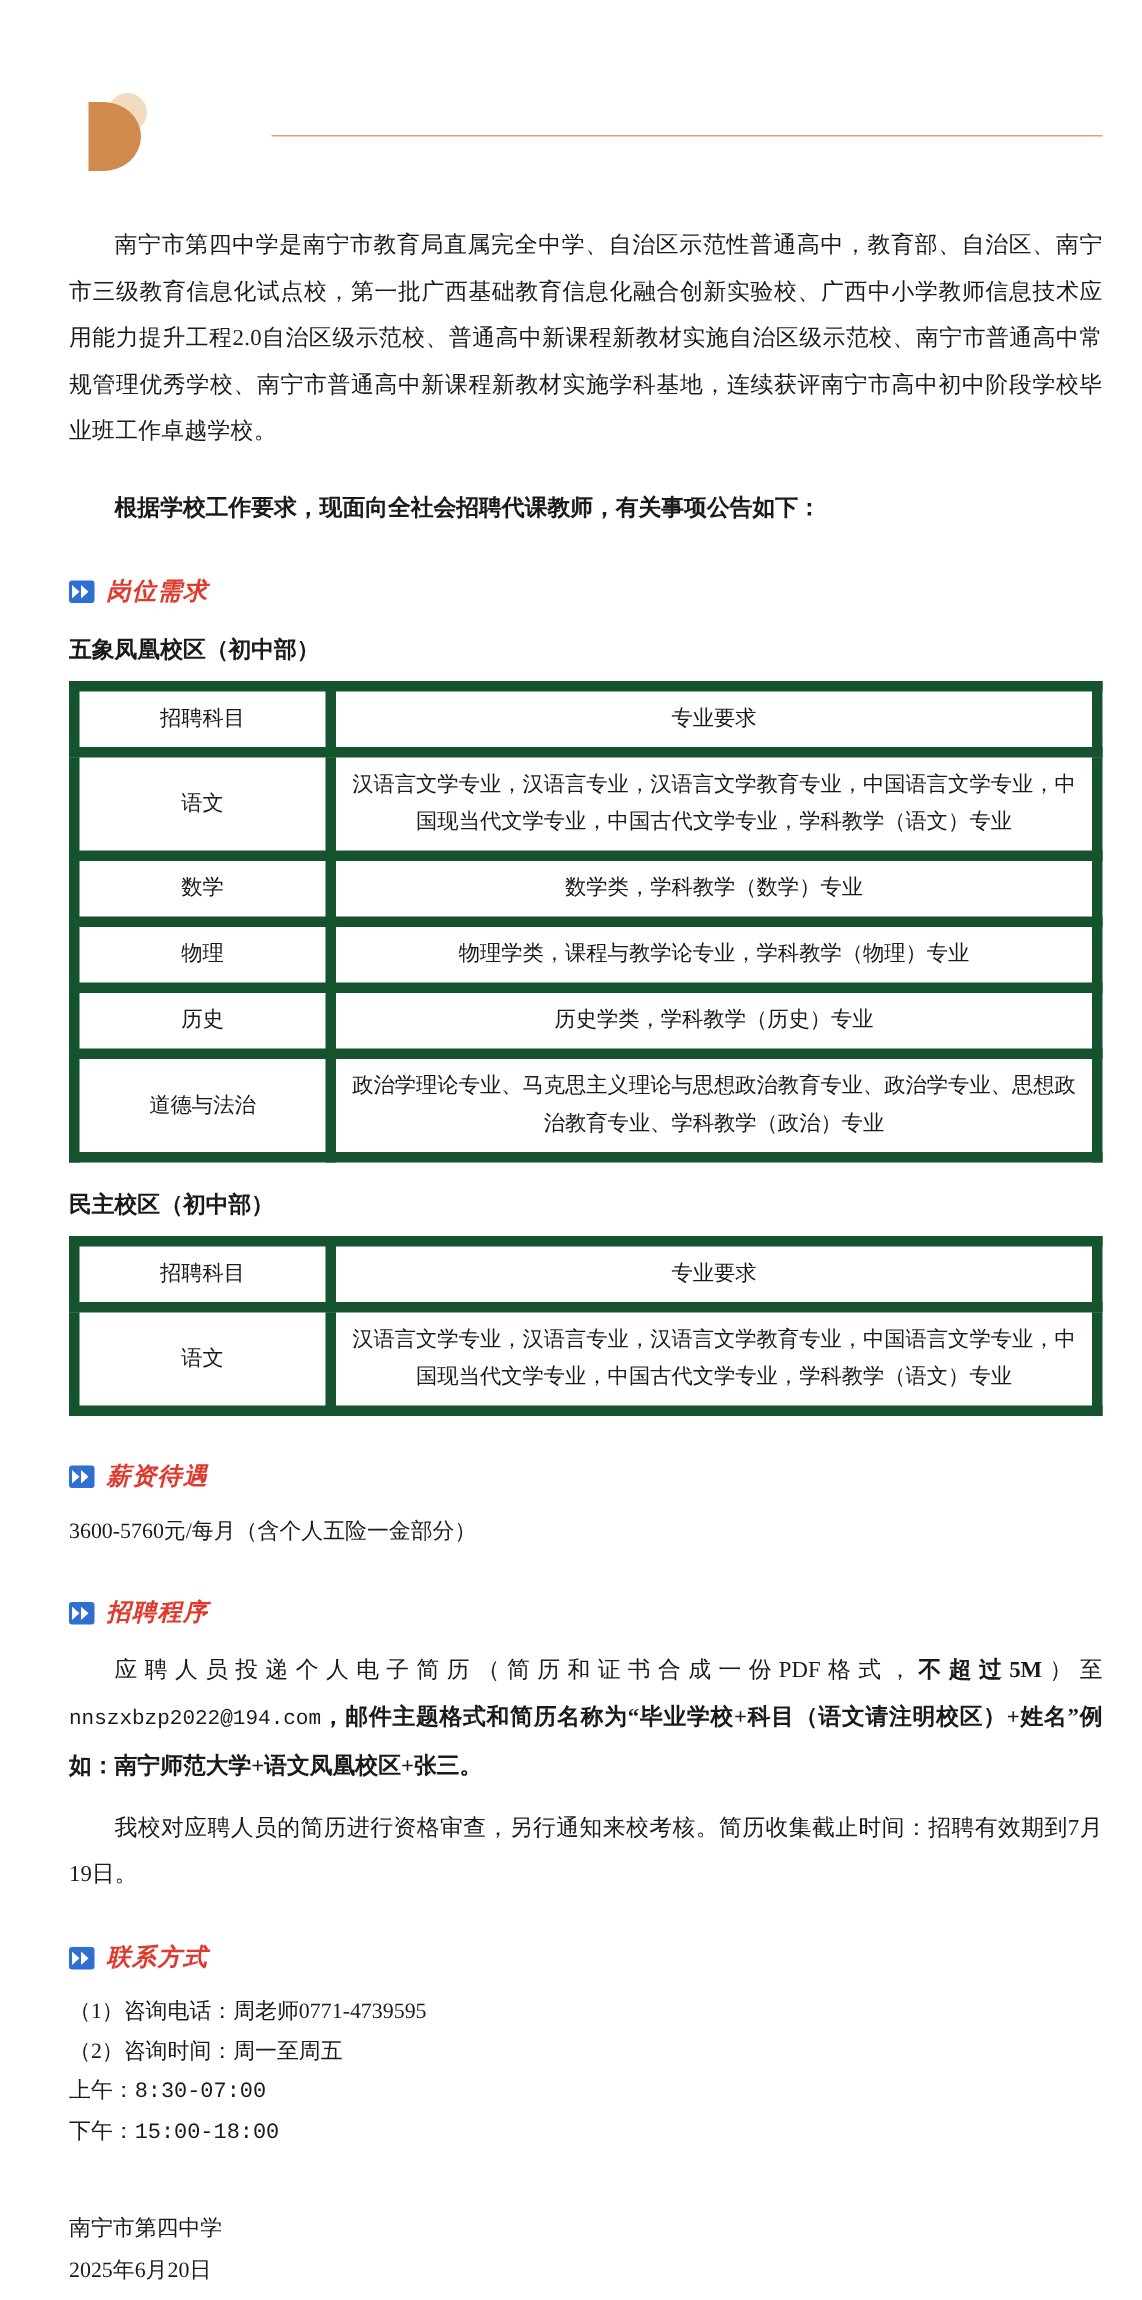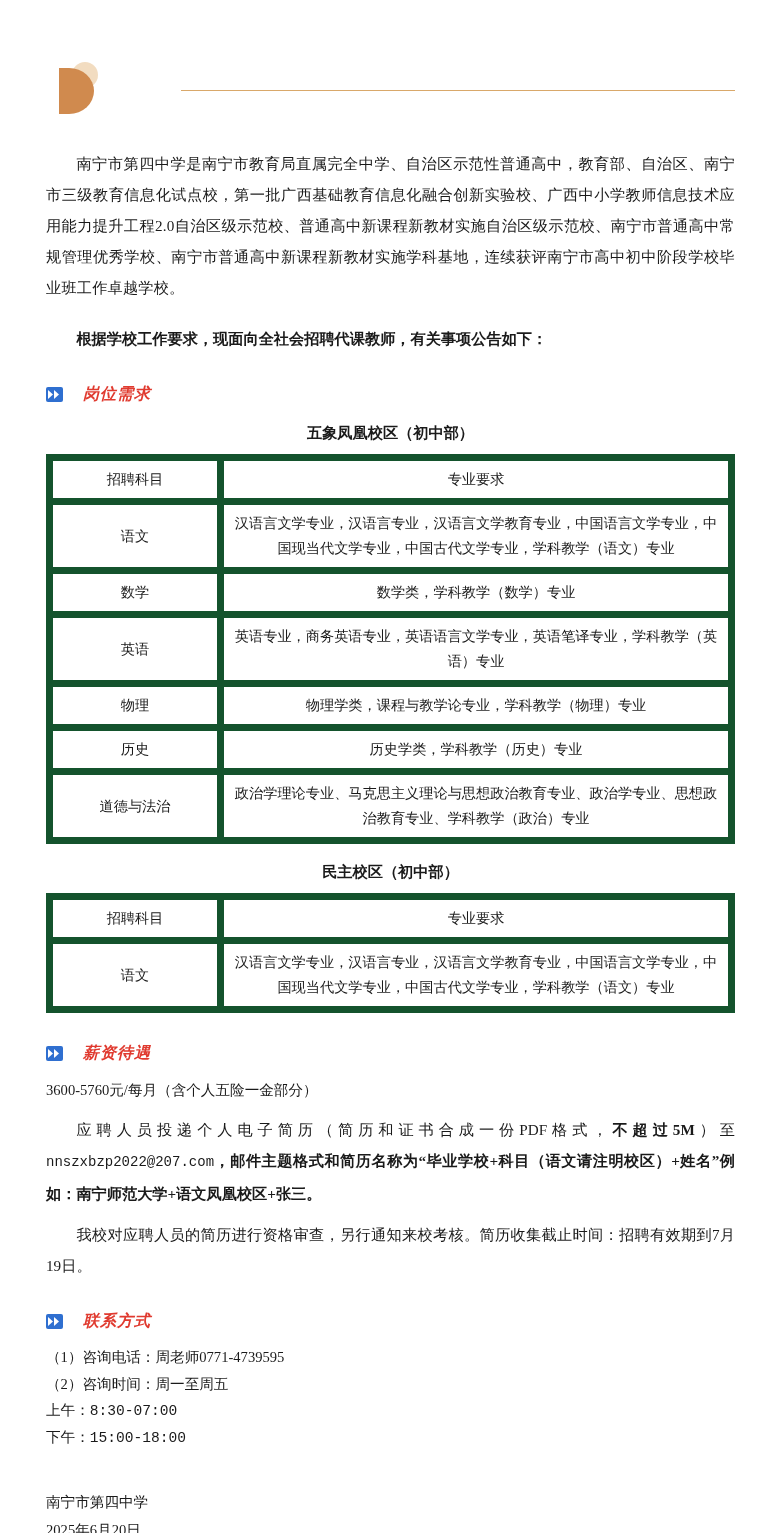--- a/index.html
+++ b/index.html
@@ -79,21 +79,20 @@
     text-indent: 2em;
     font-weight: bold;
     margin: 20px 0 0 0;
   }
 
   
   .section-head {
     display: flex;
     align-items: center;
     margin: 30px 0 12px 0;
-    gap: 12px;
   }
   .sec-icon {
     width: 17px;
     height: 15px;
     background: #2f6fd0;
     border-radius: 2px;
     display: inline-flex;
     align-items: center;
     justify-content: center;
     margin-right: 8px;
@@ -103,21 +102,21 @@
   .sec-title {
     color: #e03a2f;
     font-weight: bold;
     font-size: 16px;
     font-style: italic;
     letter-spacing: 1px;
   }
 
   
   .tbl-caption {
-    text-align: center;
+    text-align: left;
     font-weight: bold;
     font-size: 15.2px;
     margin: 18px 0 10px 0;
   }
   table.jobs {
     width: 100%;
     border-collapse: collapse;
     table-layout: fixed;
     font-size: 14.2px;
   }
@@ -212,24 +211,20 @@
       </tr>
       <tr>
         <td class="col-subject">语文</td>
         <td class="col-req">汉语言文学专业，汉语言专业，汉语言文学教育专业，中国语言文学专业，中国现当代文学专业，中国古代文学专业，学科教学（语文）专业</td>
       </tr>
       <tr>
         <td class="col-subject">数学</td>
         <td class="col-req">数学类，学科教学（数学）专业</td>
       </tr>
       <tr>
-        <td class="col-subject">英语</td>
-        <td class="col-req">英语专业，商务英语专业，英语语言文学专业，英语笔译专业，学科教学（英语）专业</td>
-      </tr>
-      <tr>
         <td class="col-subject">物理</td>
         <td class="col-req">物理学类，课程与教学论专业，学科教学（物理）专业</td>
       </tr>
       <tr>
         <td class="col-subject">历史</td>
         <td class="col-req">历史学类，学科教学（历史）专业</td>
       </tr>
       <tr>
         <td class="col-subject">道德与法治</td>
         <td class="col-req">政治学理论专业、马克思主义理论与思想政治教育专业、政治学专业、思想政治教育专业、学科教学（政治）专业</td>
@@ -255,21 +250,30 @@
     <span class="sec-icon">
       <svg width="13" height="9" viewBox="0 0 13 9" aria-hidden="true">
         <polygon points="0,0 5,4.5 0,9" fill="#ffffff"></polygon>
         <polygon points="6,0 11,4.5 6,9" fill="#ffffff"></polygon>
       </svg>
     </span>
     <span class="sec-title">薪资待遇</span>
   </div>
   <p class="plain">3600-5760元/每月（含个人五险一金部分）</p>
 
-  <p class="para-indent"><span>应聘人员投递个人电子简历（简历和证书合成一份PDF格式，</span><span class="b">不超过5M</span><span>）至</span><span class="mono">nnszxbzp2022@207.com</span><span class="b">，邮件主题格式和简历名称为“毕业学校+科目（语文请注明校区）+姓名”例如：南宁师范大学+语文凤凰校区+张三。</span></p>
+  <div class="section-head">
+    <span class="sec-icon">
+      <svg width="13" height="9" viewBox="0 0 13 9" aria-hidden="true">
+        <polygon points="0,0 5,4.5 0,9" fill="#ffffff"></polygon>
+        <polygon points="6,0 11,4.5 6,9" fill="#ffffff"></polygon>
+      </svg>
+    </span>
+    <span class="sec-title">招聘程序</span>
+  </div>
+  <p class="para-indent"><span>应聘人员投递个人电子简历（简历和证书合成一份PDF格式，</span><span class="b">不超过5M</span><span>）至</span><span class="mono">nnszxbzp2022@194.com</span><span class="b">，邮件主题格式和简历名称为“毕业学校+科目（语文请注明校区）+姓名”例如：南宁师范大学+语文凤凰校区+张三。</span></p>
   <p class="para-indent">我校对应聘人员的简历进行资格审查，另行通知来校考核。简历收集截止时间：招聘有效期到7月19日。</p>
 
   <div class="section-head">
     <span class="sec-icon">
       <svg width="13" height="9" viewBox="0 0 13 9" aria-hidden="true">
         <polygon points="0,0 5,4.5 0,9" fill="#ffffff"></polygon>
         <polygon points="6,0 11,4.5 6,9" fill="#ffffff"></polygon>
       </svg>
     </span>
     <span class="sec-title">联系方式</span>

